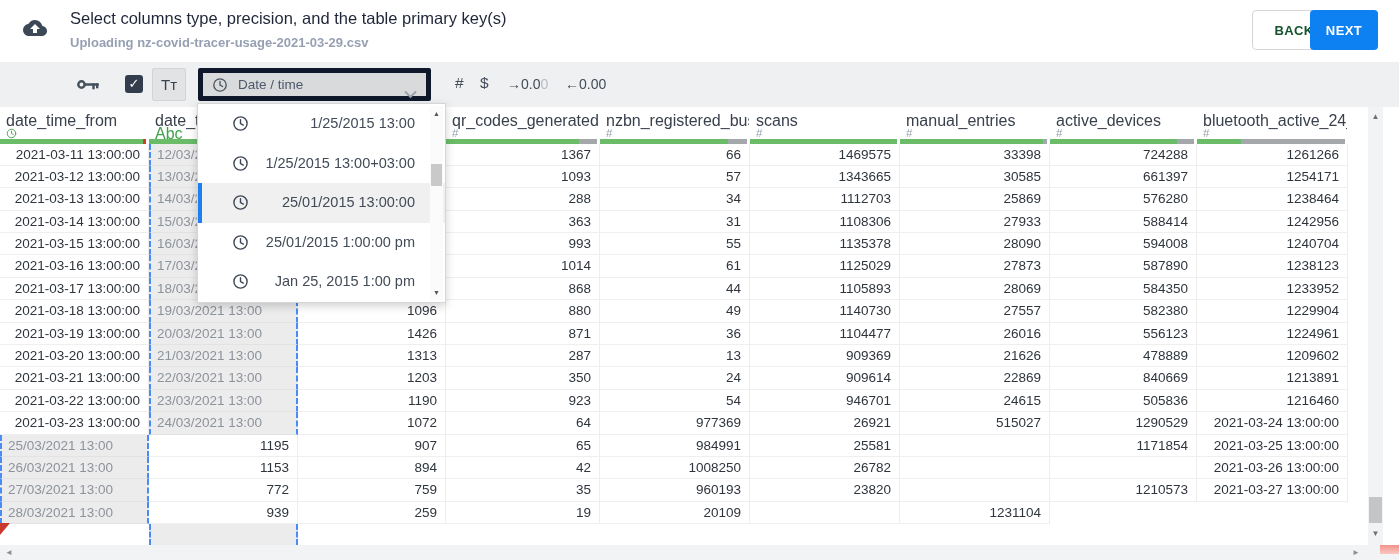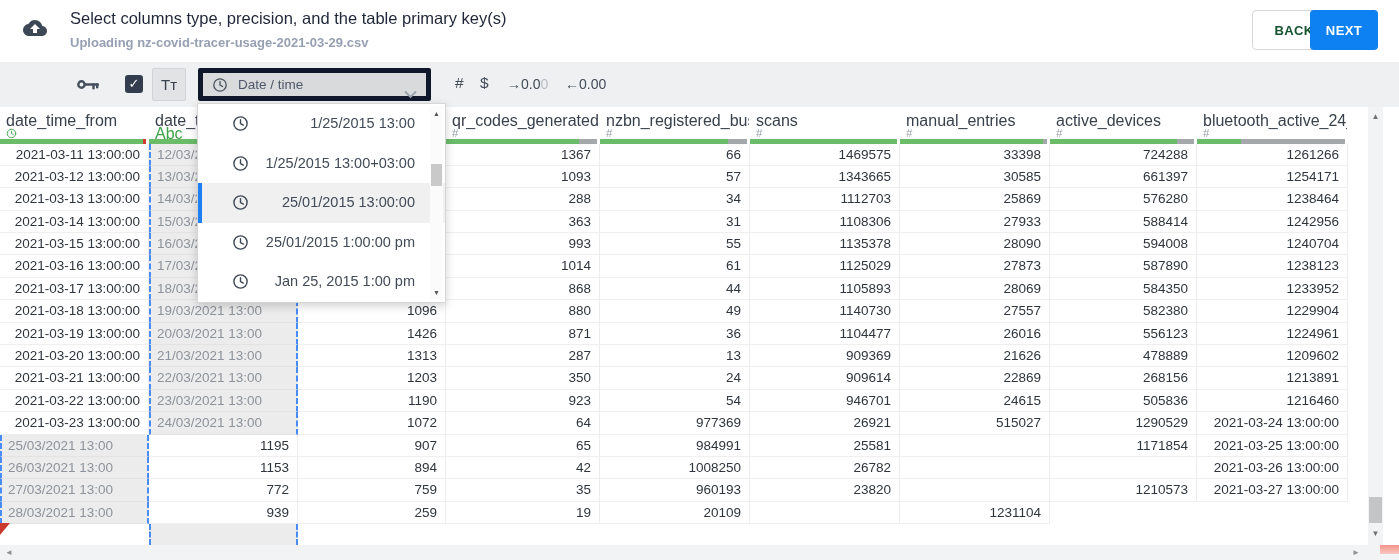--- a/index.html
+++ b/index.html
@@ -289,21 +289,21 @@
     <div class="cell">21626</div>
     <div class="cell">478889</div>
     <div class="cell">1209602</div>
     <div class="cell">2021-03-21 13:00:00</div>
     <div class="cell left selcol">22/03/2021 13:00</div>
     <div class="cell">1203</div>
     <div class="cell">350</div>
     <div class="cell">24</div>
     <div class="cell">909614</div>
     <div class="cell">22869</div>
-    <div class="cell">268156</div>
+    <div class="cell">840669</div>
     <div class="cell">1213891</div>
     <div class="cell">2021-03-22 13:00:00</div>
     <div class="cell left selcol">23/03/2021 13:00</div>
     <div class="cell">1190</div>
     <div class="cell">923</div>
     <div class="cell">54</div>
     <div class="cell">946701</div>
     <div class="cell">24615</div>
     <div class="cell">505836</div>
     <div class="cell">1216460</div>

